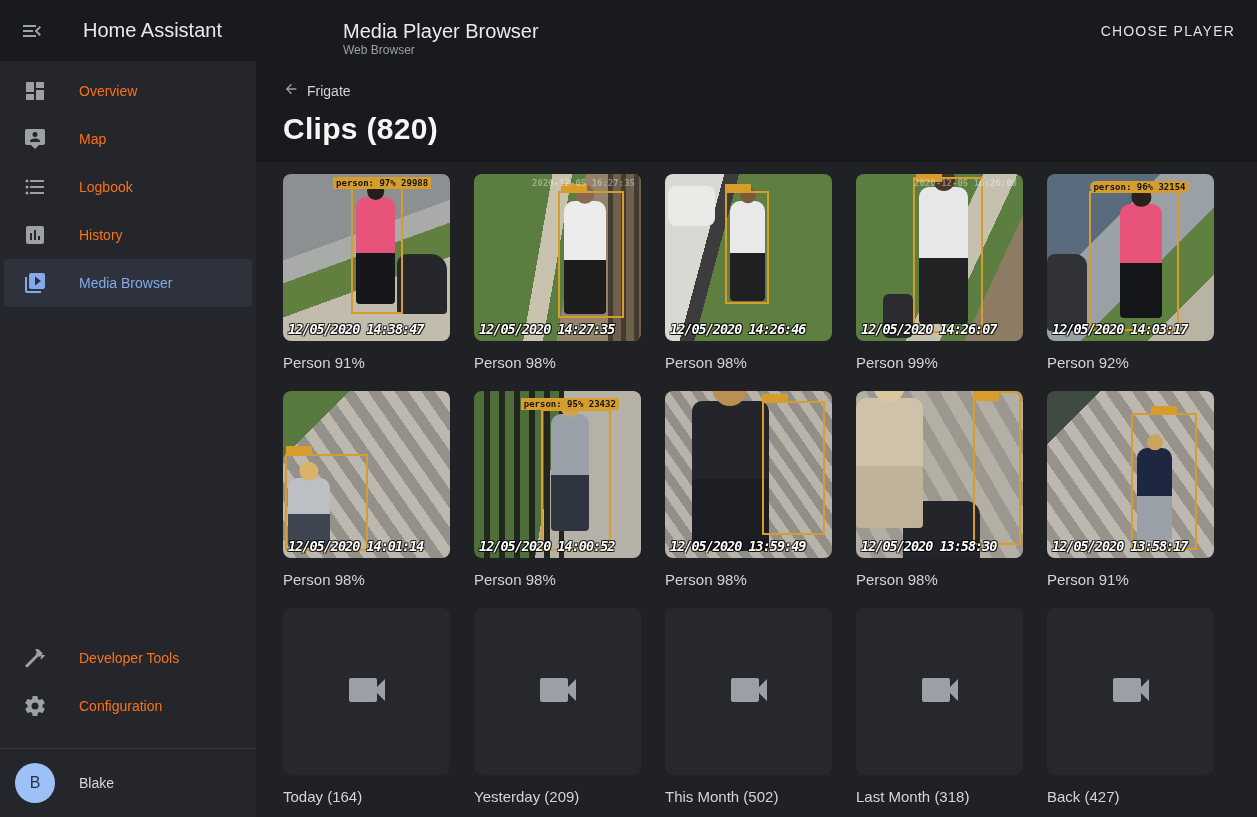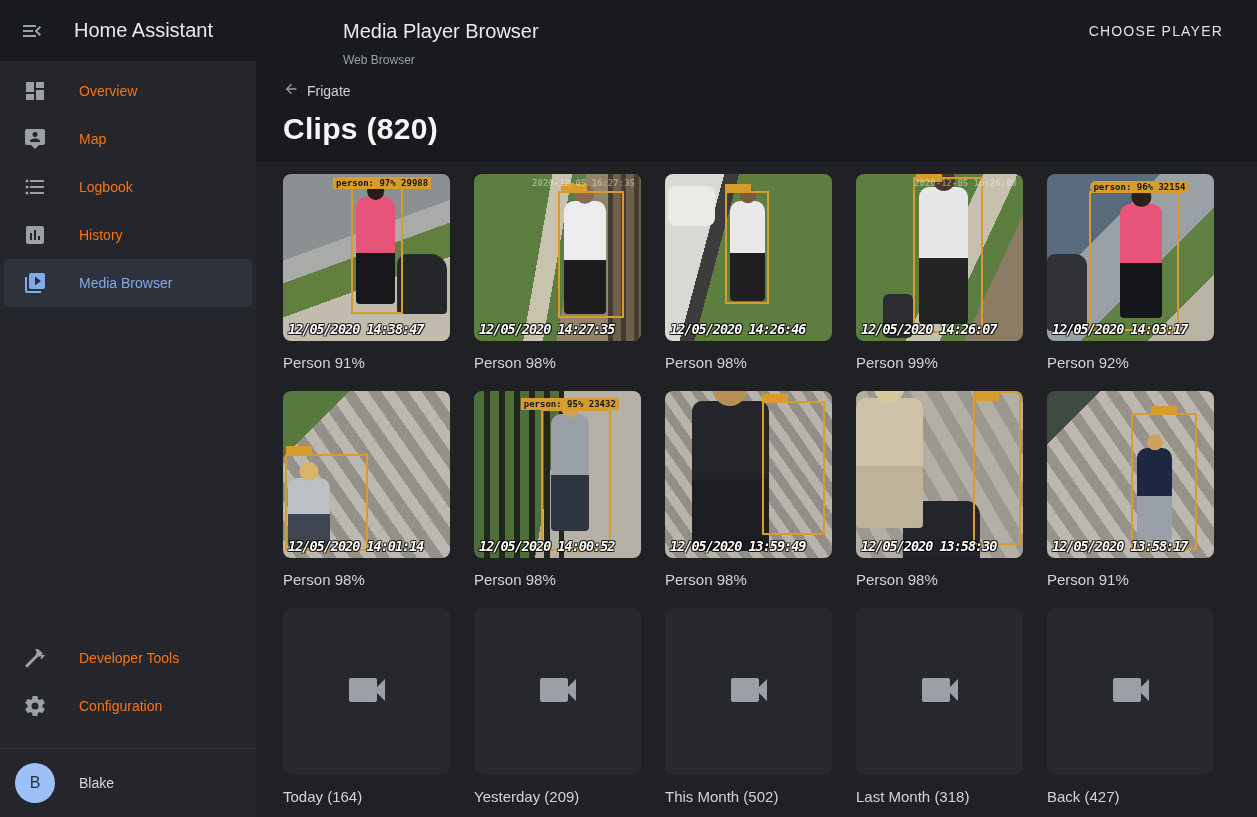--- a/index.html
+++ b/index.html
@@ -4,25 +4,25 @@
 <style>
   * { margin:0; padding:0; box-sizing:border-box; }
   html,body { width:1257px; height:817px; overflow:hidden; background:#1d1e21;
     font-family:"Liberation Sans","DejaVu Sans",sans-serif; -webkit-font-smoothing:antialiased; }
 
   
   .topbar { position:relative; height:61px; background:#191a1d; display:flex; align-items:center; }
   .tb-left { width:256px; display:flex; align-items:center; padding-left:20px; flex:none; }
   .menu-btn { width:24px; height:24px; cursor:pointer; }
   .menu-btn svg { width:24px; height:24px; fill:#9da2a6; }
-  .app-title { margin-left:30px; font-size:20px; color:#e8e9ea; }
+  .app-title { margin-left:39px; font-size:20px; color:#e8e9ea; }
   .tb-center { position:absolute; left:343px; top:20px; }
   .page-title { font-size:20px; color:#e8eaec; font-weight:400; }
-  .page-subtitle { font-size:12px; color:#9aa0a6; margin-top:10px; }
-  .tb-right { margin-left:auto; padding-right:34px; }
+  .page-subtitle { font-size:12px; color:#9aa0a6; margin-top:0; }
+  .tb-right { margin-left:auto; padding-right:22px; }
   .choose-player { background:none; border:none; color:#dfe1e4; font-size:14px; font-weight:500;
     letter-spacing:1.2px; cursor:pointer; font-family:inherit; }
 
   
   .shell { display:flex; height:756px; }
 
   
   .sidebar { width:256px; flex:none; background:#24262b; display:flex; flex-direction:column; padding-top:6px; }
   .nav-item { height:48px; display:flex; align-items:center; padding-left:19px; cursor:pointer;
     margin:0 4px; border-radius:4px; }

